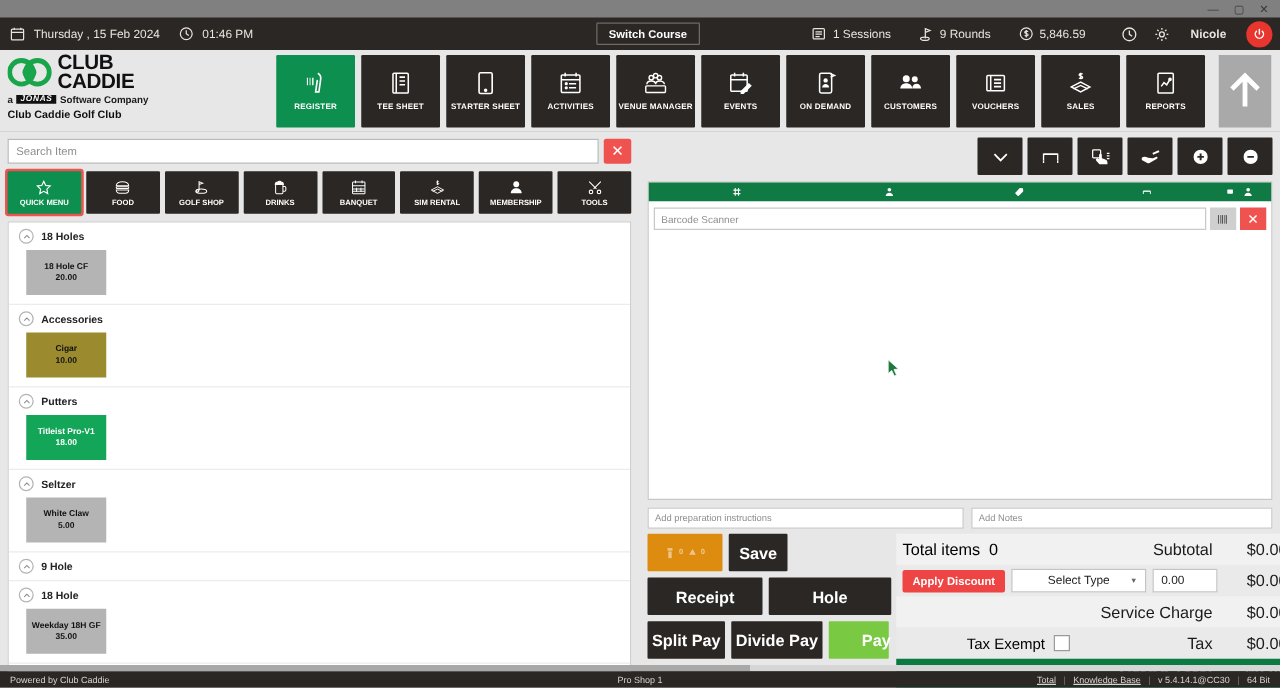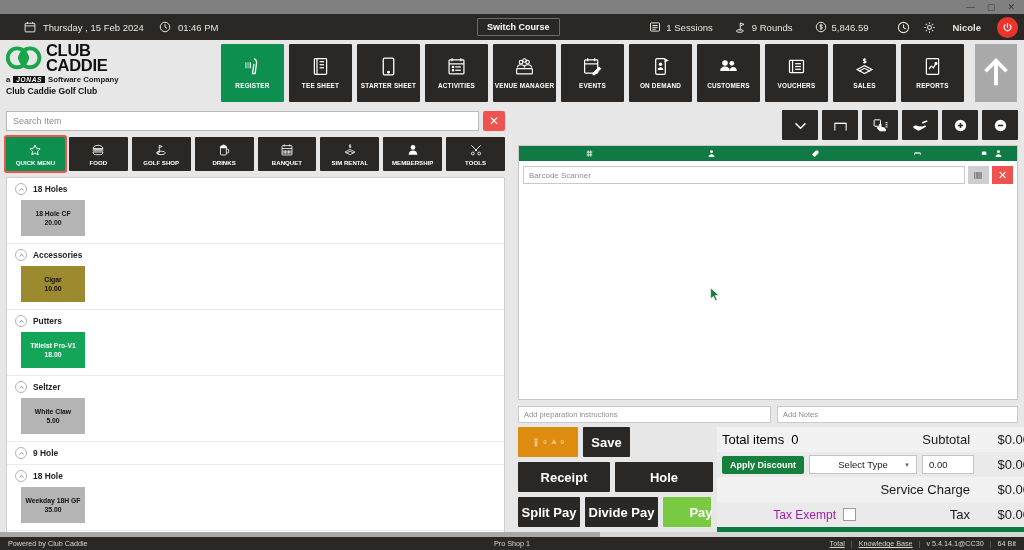--- a/index.html
+++ b/index.html
@@ -17,21 +17,21 @@
     align-items: center; gap: 12px; padding-right: 9px;
   }
   .winbtn { font-size: 9px; color: #3a3a3a; line-height: 1; user-select: none; }
 
   
   .topbar {
     position: absolute; top: 14px; left: 0; width: 1024px; height: 26px;
     background: #2b2724; display: flex; align-items: center;
     color: #e8e4e0; font-size: 9.5px;
   }
-  .tb-left { display: flex; align-items: center; gap: 7px; padding-left: 24px; }
+  .tb-left { display: flex; align-items: center; gap: 7px; padding-left: 8px; }
   .tb-ico { width: 12px; height: 12px; display: inline-block; flex: 0 0 auto; }
   .tb-ico svg { width: 12px; height: 12px; display: block; }
   .switch-course {
     position: absolute; left: 477px; top: 4px;
     border: 1px solid #6e6a66; background: #2b2724; color: #fff;
     font-size: 9px; font-weight: bold; padding: 3px 9px; border-radius: 1px;
     cursor: pointer;
   }
   .tb-right {
     position: absolute; right: 6px; top: 0; height: 26px;
@@ -188,36 +188,36 @@
   .w-split { width: 62px; } .w-divide { width: 73px; } .w-pay { width: 48px; padding-left: 28px; }
 
   .totcol { flex: 1; }
   .totrow { display: flex; align-items: center; height: 25px; background: #f1f1f1; }
   .totrow.alt { background: #eaeaea; }
   .t-left { flex: 1; display: flex; align-items: center; padding-left: 5px; gap: 7px; }
   .t-mid { width: 112px; text-align: right; font-size: 13px; color: #1a1a1a; padding-right: 4px; }
   .t-amt { width: 62px; text-align: right; font-size: 13px; color: #1a1a1a; padding-right: 6px; }
   .lbl-items { font-size: 13px; color: #000000; }
   .discbtn {
-    background: #15803d; color: #fff; font-size: 9px; font-weight: bold;
+    background: #ef4444; color: #fff; font-size: 9px; font-weight: bold;
     padding: 4px 8px; border-radius: 2px; cursor: pointer; white-space: nowrap;
   }
   .seltype {
     width: 108px; height: 19px; border: 1px solid #c4c4c4; background: #fff;
     display: flex; align-items: center; justify-content: center; position: relative;
     font-size: 9.5px; color: #1a1a1a; cursor: pointer;
   }
   .seltype .car { position: absolute; right: 6px; font-size: 6px; color: #666; }
   .discval {
     width: 52px; height: 19px; border: 1px solid #c4c4c4; background: #fff;
     font-size: 9.5px; padding: 0 6px; color: #1a1a1a;
     font-family: "Liberation Sans", sans-serif;
   }
   .taxexempt { display: flex; align-items: center; gap: 7px; margin-left: auto; padding-right: 6px; }
-  .taxexempt .lb { font-size: 12px; color: #a21caf; }
+  .taxexempt .lb { font-size: 12px; color: #000000; }
   .cbx { width: 13px; height: 13px; border: 1px solid #9a9a9a; background: #fff; cursor: pointer; }
   .grandrow {
     display: flex; align-items: center; height: 24px; background: #0a7a41; color: #fff;
   }
   .g-lbl { flex: 1; text-align: right; font-size: 13.5px; font-weight: bold; padding-right: 4px; }
   .g-amt { width: 62px; text-align: right; font-size: 13.5px; font-weight: bold; padding-right: 6px; }
 
   
   .hscroll {
     position: absolute; top: 532px; left: 0; width: 1024px; height: 5px; background: #d6d6d6;

